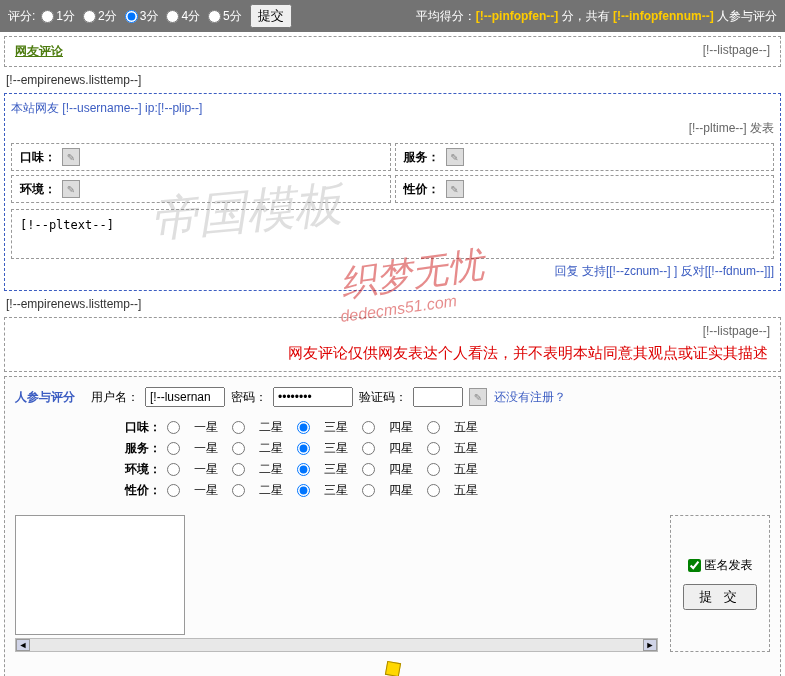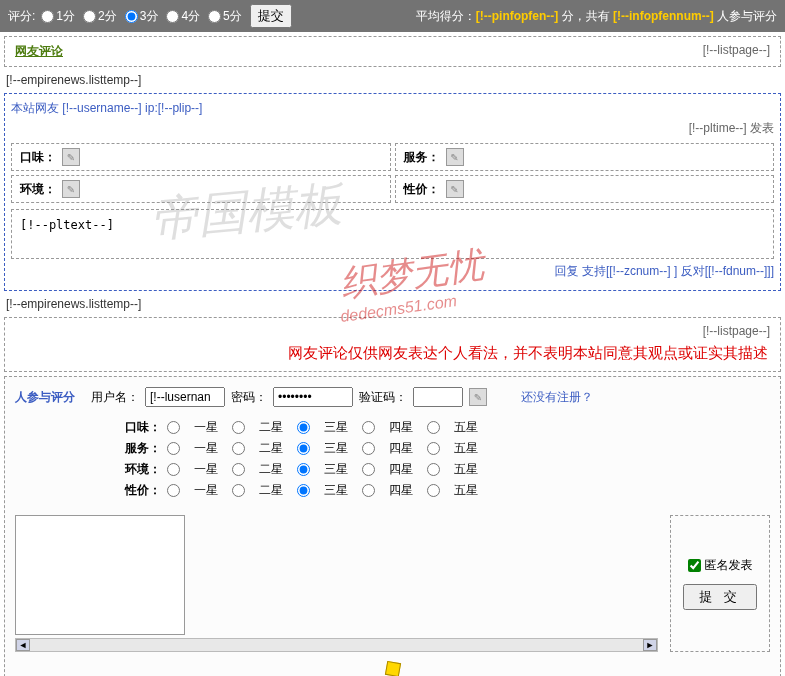--- a/index.html
+++ b/index.html
@@ -24,21 +24,21 @@
 .rating-cell { border: 1px dashed #999; padding: 4px 8px; display: flex; align-items: center; gap: 6px; }
 .star-img { width: 18px; height: 18px; background: #ddd; border: 1px solid #999; display: inline-flex; align-items: center; justify-content: center; font-size: 10px; color: #888; }
 .star-img::after { content: "✎"; }
 .comment-text { border: 1px dashed #999; padding: 8px; min-height: 50px; font-family: monospace; }
 .comment-actions { text-align: right; padding: 4px 0; color: #3c5dc2; }
 .disclaimer { text-align: right; color: #d00; padding: 4px 8px; font-size: 15px; }
 .reply-section { border: 1px dashed #999; margin: 4px; padding: 6px; background: #fcfcfc; }
 .reply-header { display: flex; align-items: center; gap: 6px; padding: 4px; flex-wrap: wrap; }
 .reply-header .title { color: #3c5dc2; font-weight: bold; margin-right: 10px; }
 .reply-header input[type=text], .reply-header input[type=password] { width: 80px; font-size: 12px; padding: 1px 3px; }
-.reply-header .noreg { color: #3c5dc2; margin-left: 28px; text-align: center; }
+.reply-header .noreg { color: #3c5dc2; margin-left: 1px; text-align: center; }
 .star-ratings { padding: 8px 0 8px 100px; }
 .star-row { display: flex; align-items: center; gap: 6px; margin-bottom: 4px; }
 .star-row .label { width: 50px; text-align: right; font-weight: bold; }
 .star-row label { display: flex; align-items: center; gap: 14px; margin-right: 8px; }
 .reply-body { display: flex; gap: 12px; padding: 4px; }
 .reply-textarea { flex: 1; height: 120px; border: 1px solid #999; background: #fff; resize: none; font-size: 12px; padding: 4px; }
 .reply-side { width: 100px; display: flex; flex-direction: column; align-items: center; justify-content: center; gap: 10px; border: 1px dashed #999; }
 .reply-side label { display: flex; align-items: center; gap: 4px; }
 .reply-side input[type=checkbox] { accent-color: green; }
 .submit-big { padding: 2px 14px; font-size: 13px; letter-spacing: 4px; }

